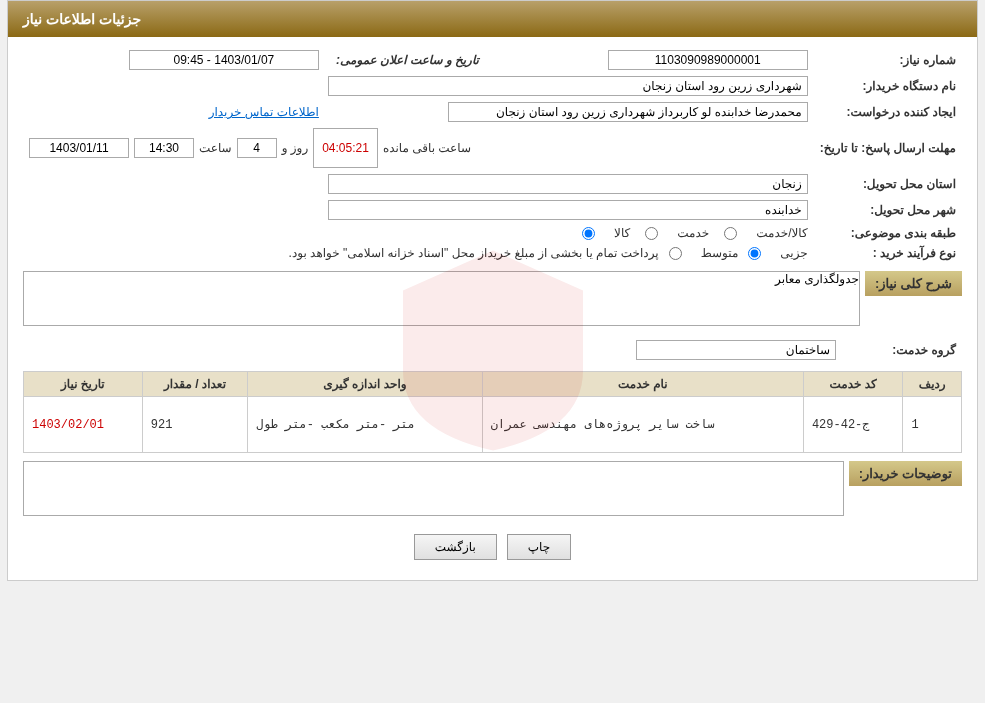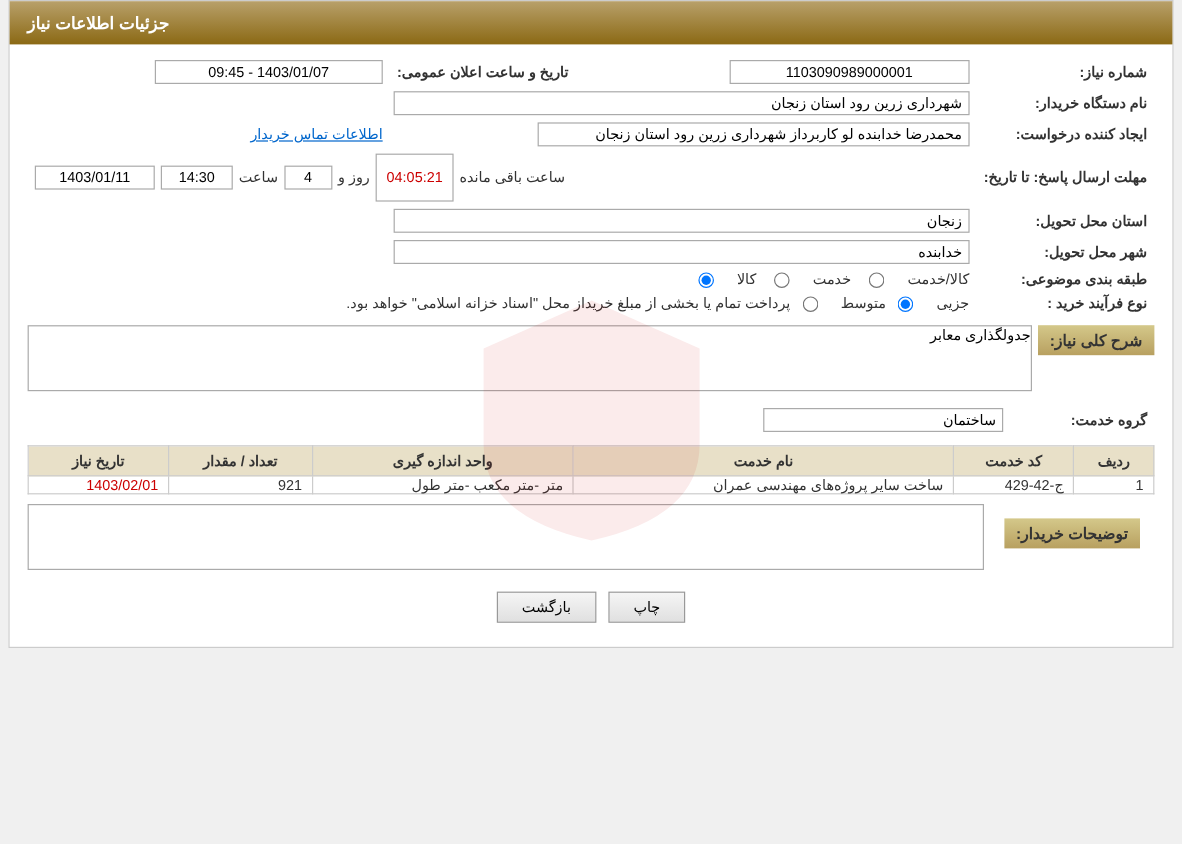--- a/index.html
+++ b/index.html
@@ -105,22 +105,23 @@
     }
     .service-table th {
       background: #e8e0c8;
       border: 1px solid #ccc;
       padding: 5px 8px;
       text-align: center;
       font-weight: bold;
     }
     .service-table td {
       border: 1px solid #ccc;
-      padding: 0 8px;
-      text-align: right;
+      padding: 20px 8px;
+      text-align: left;
+      font-family: Liberation Mono, monospace;
     }
     .service-table tr:nth-child(even) {
       background: #f9f6ee;
     }
     .red-text { color: #cc0000; }
     .button-row {
       display: flex;
       justify-content: center;
       gap: 10px;
       margin: 15px 0 10px 0;
@@ -171,21 +172,21 @@
 
       <tbody>
           <tr>
         <td class="label-cell">شماره نیاز:</td>
         <td>
           <div style="display:flex; align-items:center; gap:5px; direction:rtl;">
             <input type="text" class="input-box input-medium" value="1103090989000001" readonly="" style="width: 200px; text-align: center;">
           </div>
         </td>
         <td style="width:10px;"></td>
-        <td class="label-cell" style="text-align:left; width:160px;">تاریخ و ساعت اعلان عمومی:</td>
+        <td class="label-cell" style="text-align:right; width:160px;font-style:italic;">تاریخ و ساعت اعلان عمومی:</td>
         <td>
           <input type="text" class="input-box" value="1403/01/07 - 09:45" readonly="" style="width: 190px; text-align: center;">
         </td>
       </tr>
 
       <tr>
         <td class="label-cell">نام دستگاه خریدار:</td>
         <td colspan="4">
           <input type="text" class="input-box" value="شهرداری زرین رود استان زنجان" readonly="" style="width: 480px; text-align: right;">
         </td>
@@ -305,21 +306,21 @@
       <td>ج-42-429</td>
       <td>ساخت سایر پروژه‌های مهندسی عمران</td>
       <td>متر -متر مکعب -متر طول</td>
       <td>921</td>
       <td class="red-text">1403/02/01</td>
     </tr>
         </tbody>
     </table>
 
     <div style="display:flex; align-items:flex-start; gap:5px; margin: 8px 0; direction:rtl;">
-      <div class="section-header" style="white-space:nowrap; margin:12px; padding: 5px 10px;">توضیحات خریدار:</div>
+      <div class="section-header" style="white-space:nowrap; margin:0; padding: 5px 10px;">توضیحات خریدار:</div>
       <div style="flex:1;">
         <textarea class="textarea-box" style=""></textarea>
       </div>
     </div>
 
     <div class="button-row">
       <button class="btn btn-print">چاپ</button>
       <button class="btn btn-back">بازگشت</button>
     </div>
 

